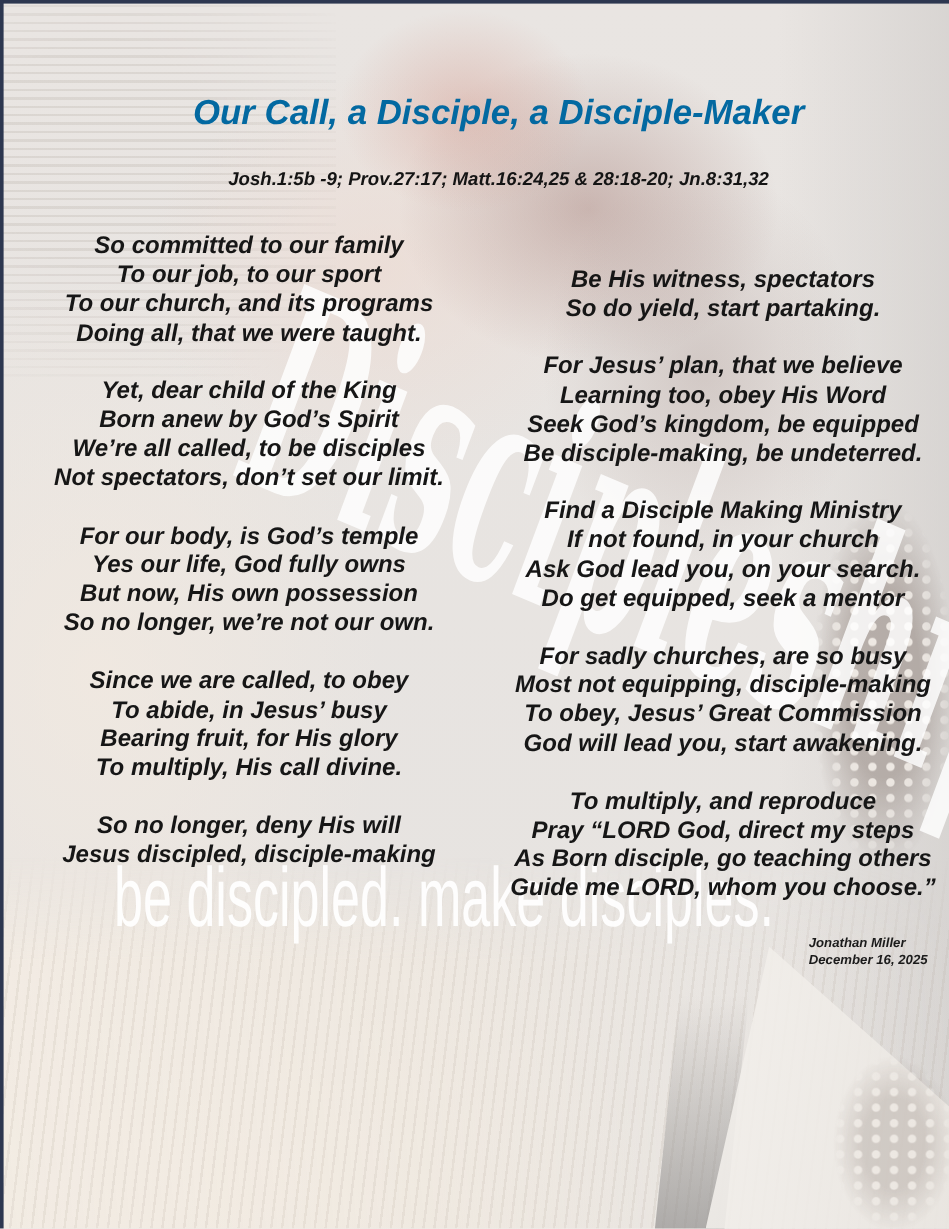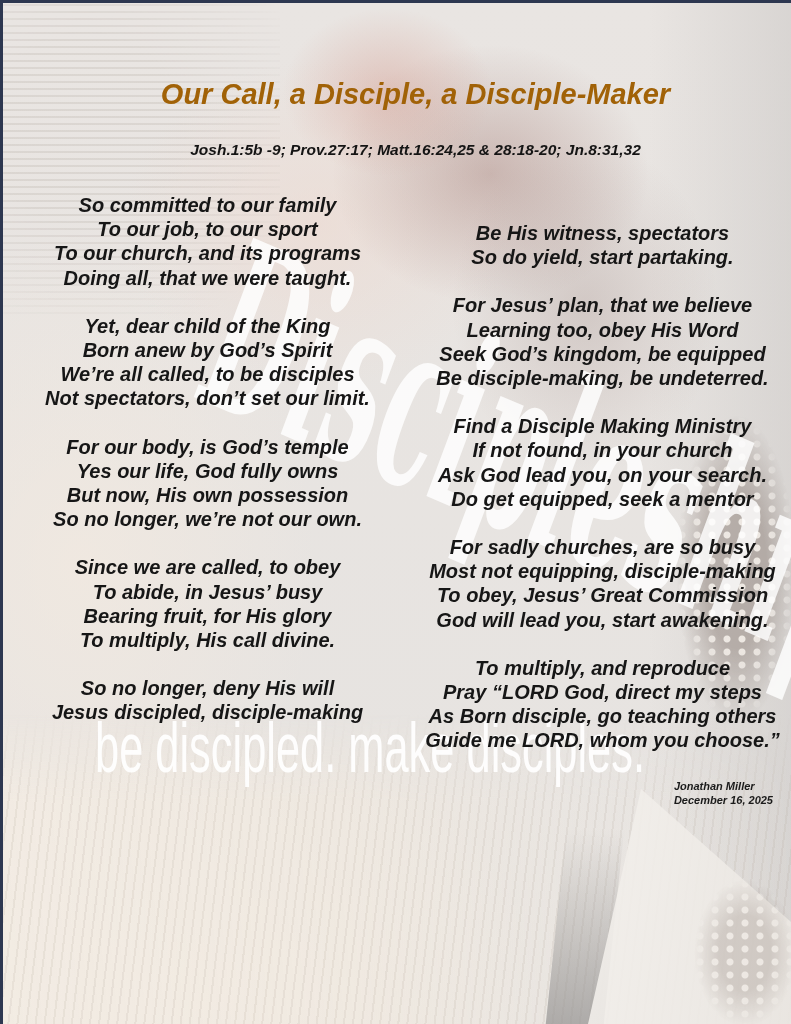--- a/index.html
+++ b/index.html
@@ -93,21 +93,21 @@
   .edge-top  { left: 0; top: 0; width: 100%; height: 3px; background: #2d3750; z-index: 4; }
   .edge-left { left: 0; top: 0; width: 3px; height: 100%; background: #2d3750; z-index: 4; }
 
   
   .title-block {
     position: absolute; top: 78px; left: 40px; width: 751px;
     text-align: center; z-index: 3;
   }
   .doc-title {
     font-size: 29px; font-weight: bold; font-style: italic;
-    letter-spacing: 0px; color: #a16207;
+    letter-spacing: 0px; color: #0369a1;
   }
   .refs { margin-top: 5px; }
   .ref-line {
     font-size: 15.5px; font-weight: bold; font-style: italic;
     line-height: 22px; color: #141414; margin-top: 28px;
   }
 
   .poem-col {
     position: absolute; z-index: 3; text-align: center;
   }

